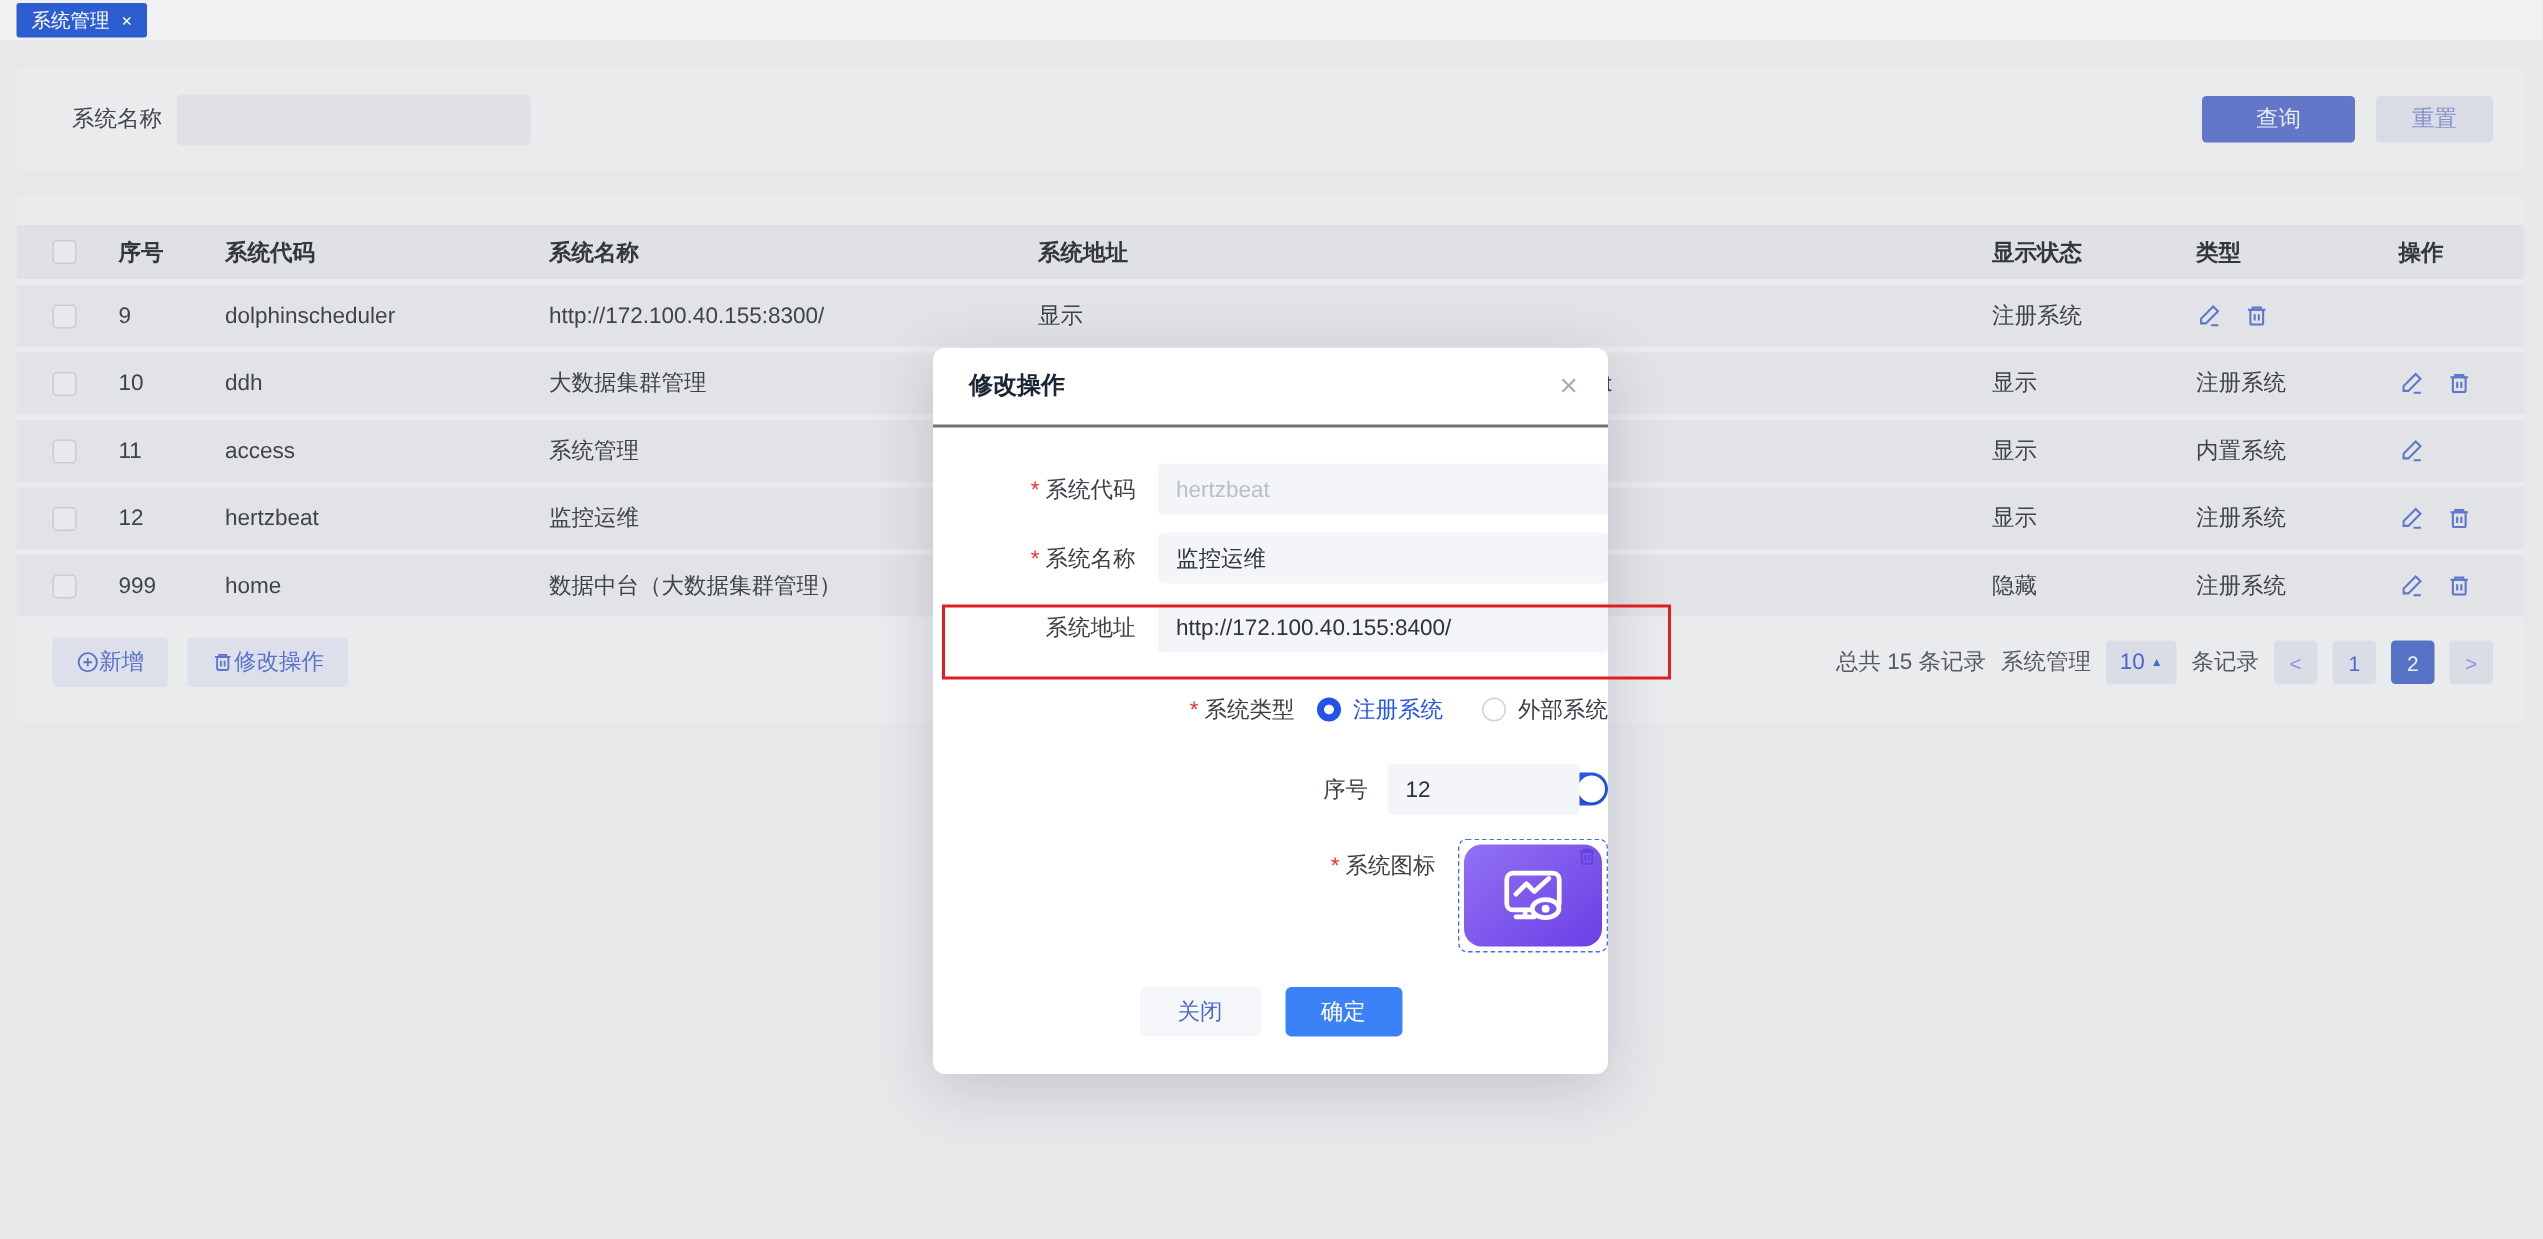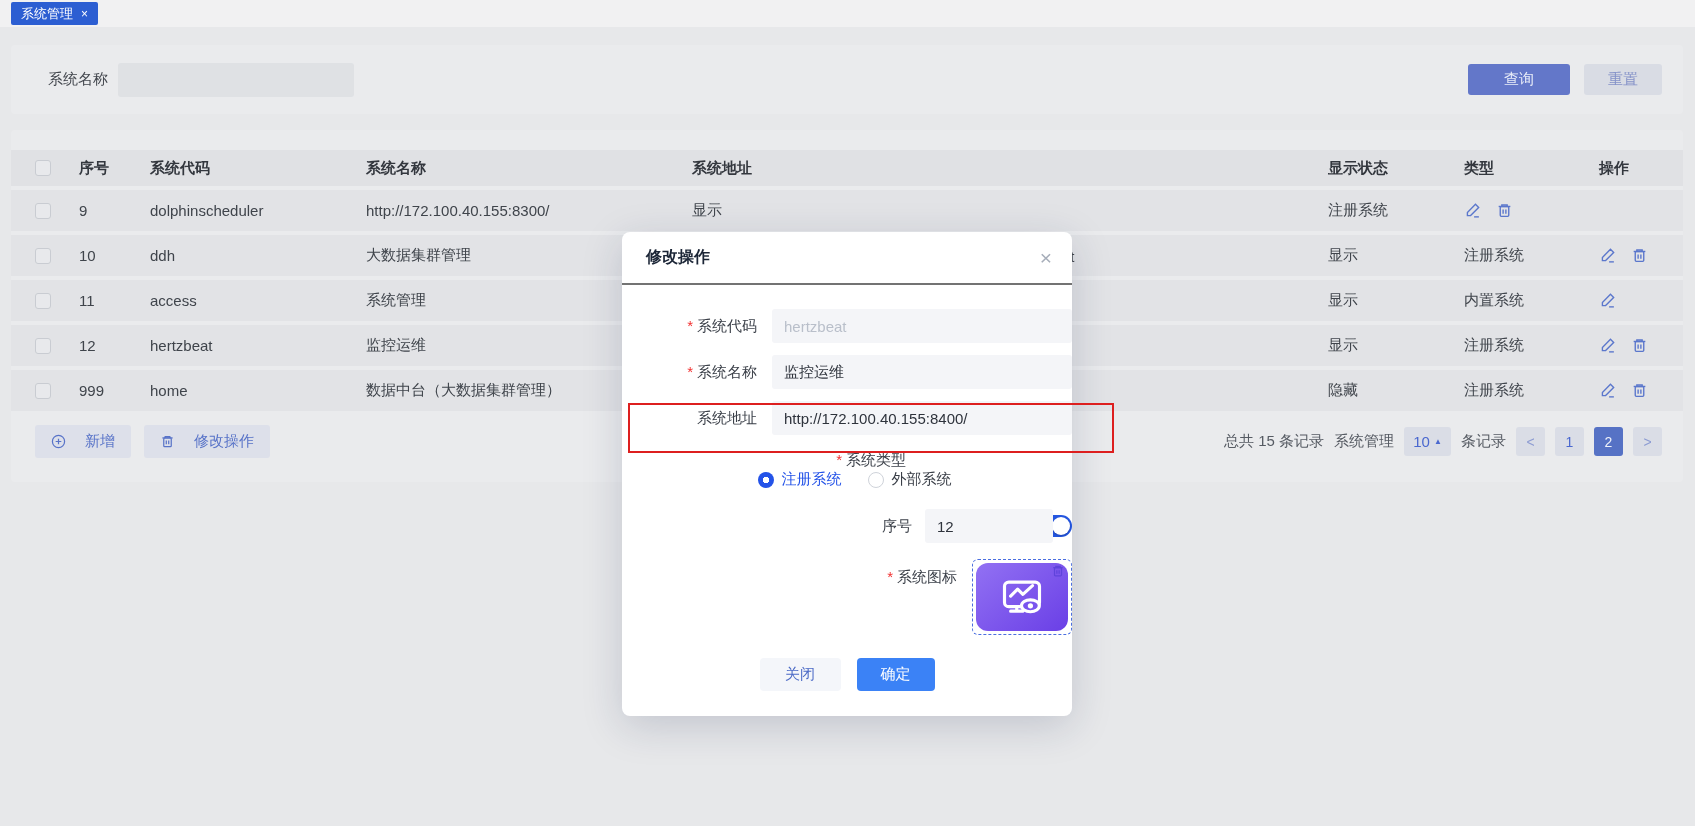--- a/index.html
+++ b/index.html
@@ -39,21 +39,21 @@
   .thead { height:36px; background:#e0e1e4; font-size:15px; font-weight:700; color:#33373e; }
   .trow  { height:41px; background:#e2e3e6; margin-top:4px; font-size:15px; color:#3f444b; position:relative; }
   .cb { width:16px; height:16px; background:#e8e9ec; border:1px solid #c9ccd2; border-radius:3px; display:inline-block; cursor:pointer; }
   .ops { display:flex; gap:15px; align-items:center; }
   .iconbtn { background:none; border:none; padding:0; color:#5b77cc; cursor:pointer; display:flex; }
   .iconbtn svg { width:17px; height:17px; }
   .addr-frag { position:absolute; left:1040px; top:50%; transform:translateY(-50%); color:#3f444b; }
 
   .tfoot { display:flex; align-items:center; margin-top:14px; padding:0 21px 0 24px; }
   .btn-add, .btn-batch { height:33px; background:#dde0ea; color:#5873c8; border:none; border-radius:3px;
-    font-size:15px; display:flex; align-items:center; gap:19px; padding:0 16px; cursor:pointer; font-family:inherit; }
+    font-size:15px; display:flex; align-items:center; gap:0; padding:0 16px; cursor:pointer; font-family:inherit; }
   .btn-batch { margin-left:13px; }
   .btn-add svg, .btn-batch svg { width:15px; height:15px; }
   .pager { margin-left:auto; display:flex; align-items:center; gap:10px; font-size:15px; color:#565b63; }
   .pagesize { width:47px; height:29px; background:#dadde6; border-radius:3px; color:#4a68cf;
     display:flex; align-items:center; justify-content:center; gap:4px; cursor:pointer; }
   .caret { font-size:8px; line-height:1; }
   .pgbtn { min-width:29px; height:29px; background:#dadde6; border:none; border-radius:3px;
     color:#4a68cf; font-size:14px; cursor:pointer; font-family:inherit; }
   .pgbtn.nav { color:#8c9bd2; }
   .pgbtn.active { background:#5672c5; color:#eef1fa; }
@@ -68,21 +68,21 @@
   .mrow { display:flex; align-items:center; margin-bottom:12px; position:relative;justify-content:flex-end; }
   .mlabel { width:118px; text-align:right; font-size:15px; color:#3a3f48; flex:none; }
   .req { color:#f23030; margin-right:4px; font-style:normal; }
   .minput { margin-left:15px; width:300px; height:34px; background:#f4f5f8; border:none; border-radius:3px;
     padding:0 12px; font-size:15px; color:#2e333c; font-family:inherit; }
   .minput.dis { color:#b9bfca; }
   .minput.dis::placeholder { color:#b9bfca; opacity:1; }
   .redbox { position:absolute; left:6px; top:171px; width:486px; height:50px;
     border:2px solid #dd1f1f; z-index:5; pointer-events:none; }
 
-  .mrow.radios { margin-top:22px; height:32px; margin-bottom:0;flex-direction:column; }
+  .mrow.radios { margin-top:22px; height:32px; margin-bottom:0; }
   .radio-group { margin-left:15px; display:flex; align-items:center; gap:26px; font-size:15px; }
   .radio { display:flex; align-items:center; gap:8px; cursor:pointer; }
   .rdot { width:16px; height:16px; border-radius:50%; flex:none; }
   .radio.sel .rdot { background:radial-gradient(circle, #fff 0 3px, #2453e8 3.5px); }
   .radio.sel .rlabel { color:#2453e8; }
   .radio.un .rdot { background:#fff; border:1px solid #cfd3da; }
   .radio.un .rlabel { color:#3a3f48; }
 
   .mrow.switchrow { margin-top:20px; height:34px; margin-bottom:0; }
   .toggle { margin-left:15px; width:51px; height:22px; border-radius:11px; background:#2456e0; position:relative; cursor:pointer; flex:none; }

